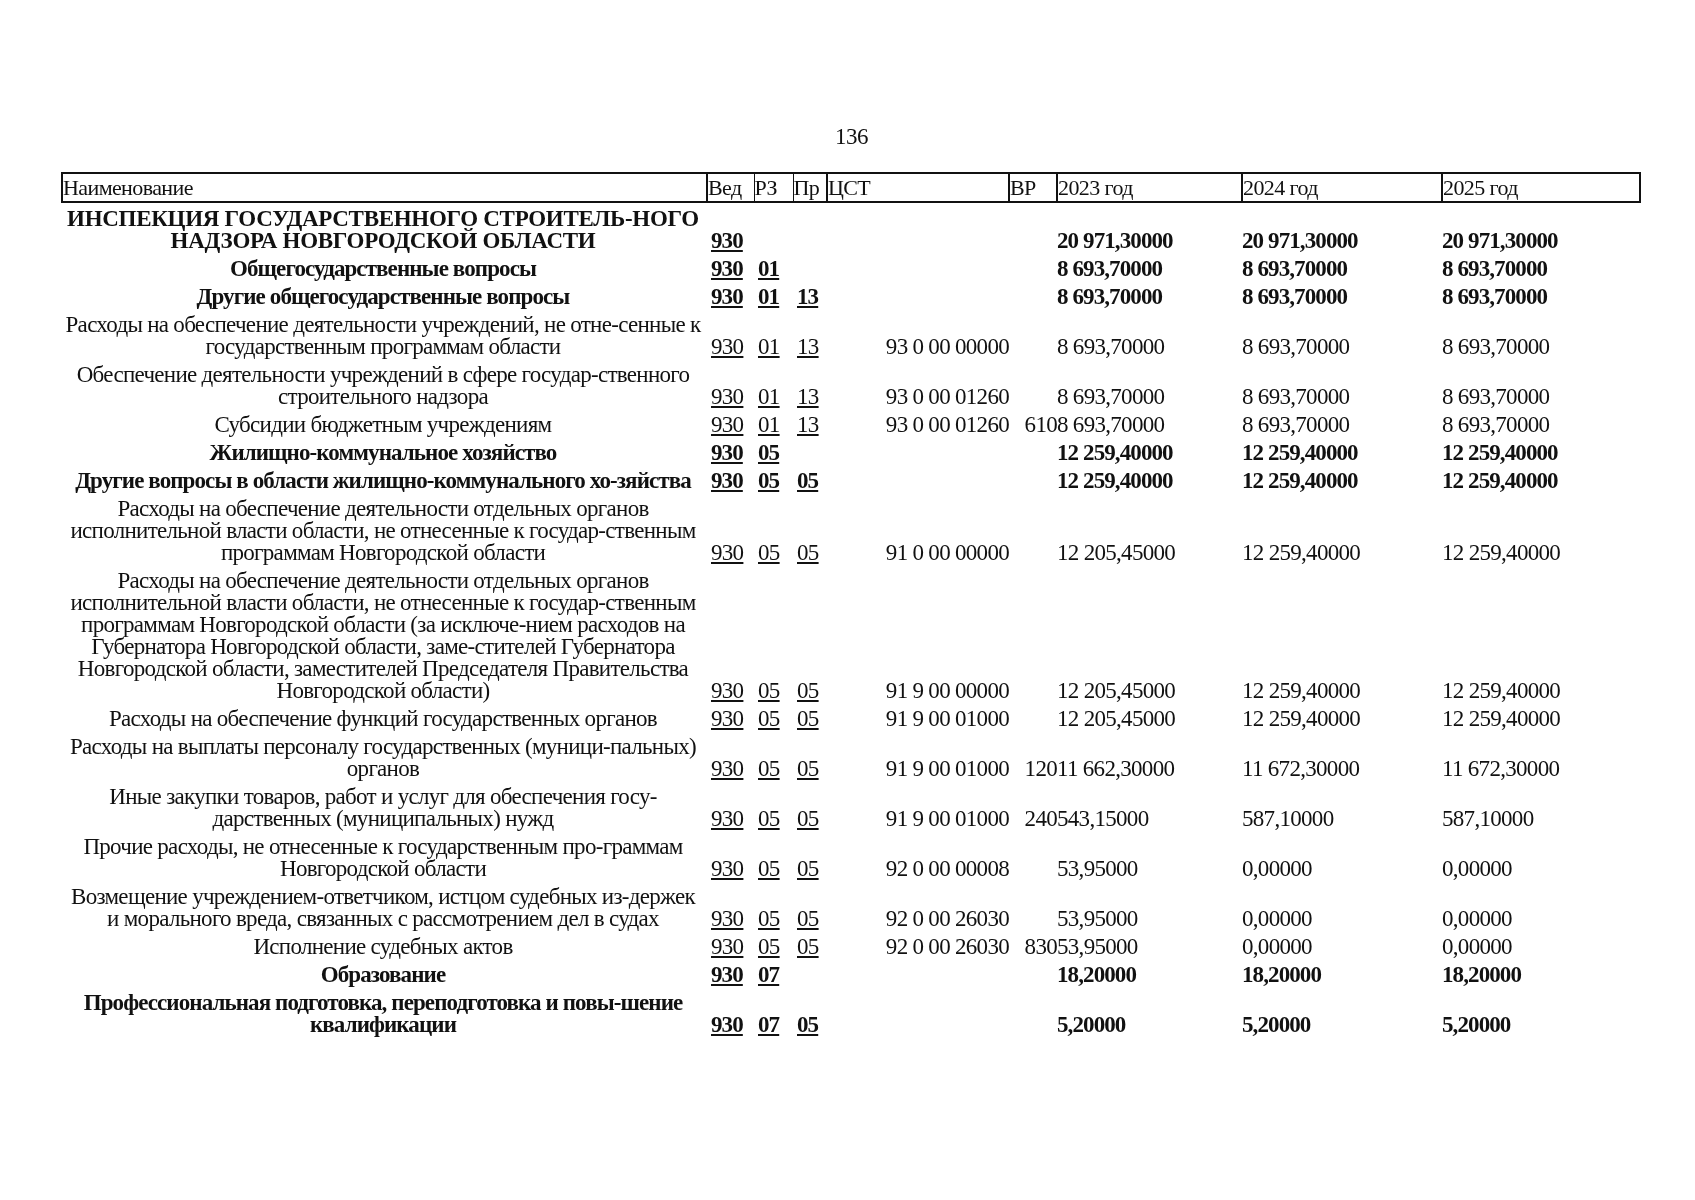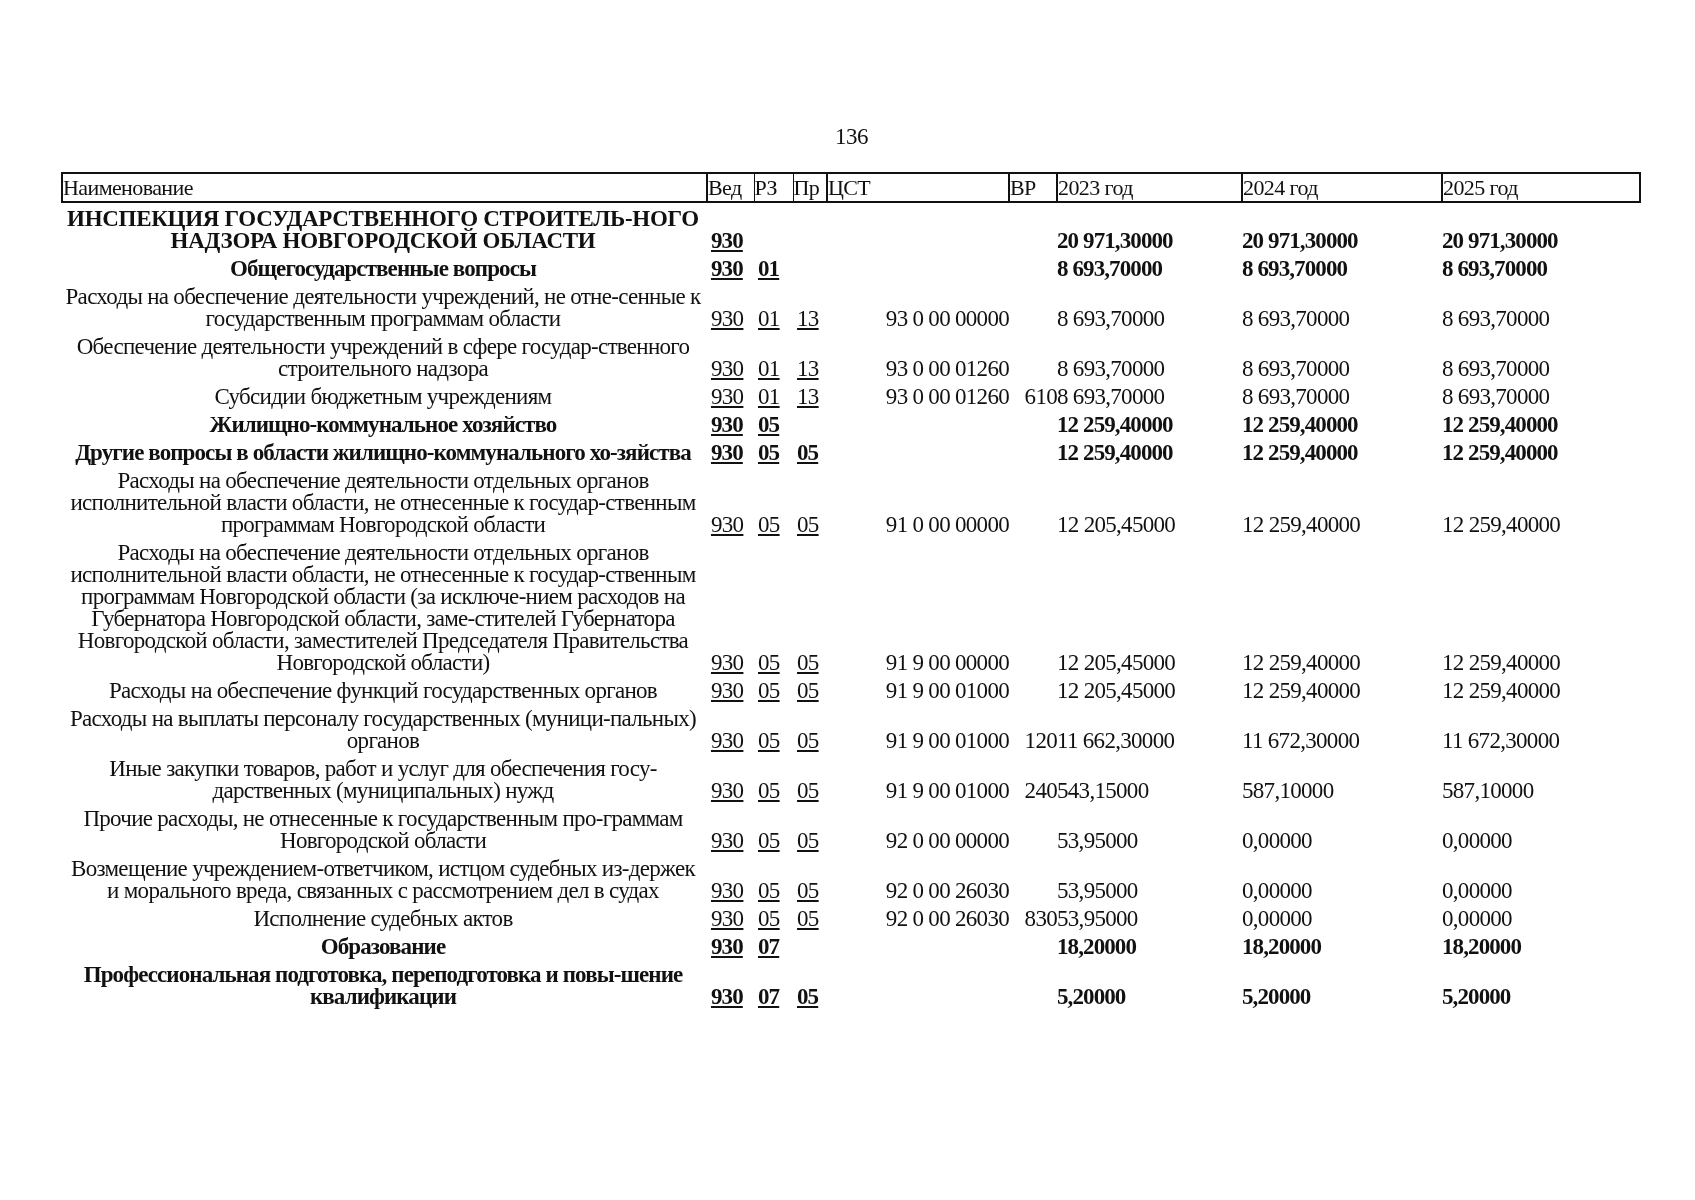--- a/index.html
+++ b/index.html
@@ -93,20 +93,31 @@
     <td class="name">Общегосударственные вопросы</td>
     <td class="code">930</td>
     <td class="code">01</td>
     <td class="code"></td>
     <td class="cst"></td>
     <td class="vr"></td>
     <td class="num">8 693,70000</td>
     <td class="num">8 693,70000</td>
     <td class="num">8 693,70000</td>
   </tr>
+      <tr class="bold">
+    <td class="name">Другие общегосударственные вопросы</td>
+    <td class="code">930</td>
+    <td class="code">01</td>
+    <td class="code">13</td>
+    <td class="cst"></td>
+    <td class="vr"></td>
+    <td class="num">8 693,70000</td>
+    <td class="num">8 693,70000</td>
+    <td class="num">8 693,70000</td>
+  </tr>
       <tr>
     <td class="name">Расходы на обеспечение деятельности учреждений, не отне-сенные к государственным программам области</td>
     <td class="code">930</td>
     <td class="code">01</td>
     <td class="code">13</td>
     <td class="cst">93 0 00 00000</td>
     <td class="vr"></td>
     <td class="num">8 693,70000</td>
     <td class="num">8 693,70000</td>
     <td class="num">8 693,70000</td>
@@ -208,21 +219,21 @@
     <td class="vr">240</td>
     <td class="num">543,15000</td>
     <td class="num">587,10000</td>
     <td class="num">587,10000</td>
   </tr>
       <tr>
     <td class="name">Прочие расходы, не отнесенные к государственным про-граммам Новгородской области</td>
     <td class="code">930</td>
     <td class="code">05</td>
     <td class="code">05</td>
-    <td class="cst">92 0 00 00000</td>
+    <td class="cst">92 0 00 00008</td>
     <td class="vr"></td>
     <td class="num">53,95000</td>
     <td class="num">0,00000</td>
     <td class="num">0,00000</td>
   </tr>
       <tr>
     <td class="name">Возмещение учреждением-ответчиком, истцом судебных из-держек и морального вреда, связанных с рассмотрением дел в судах</td>
     <td class="code">930</td>
     <td class="code">05</td>
     <td class="code">05</td>

